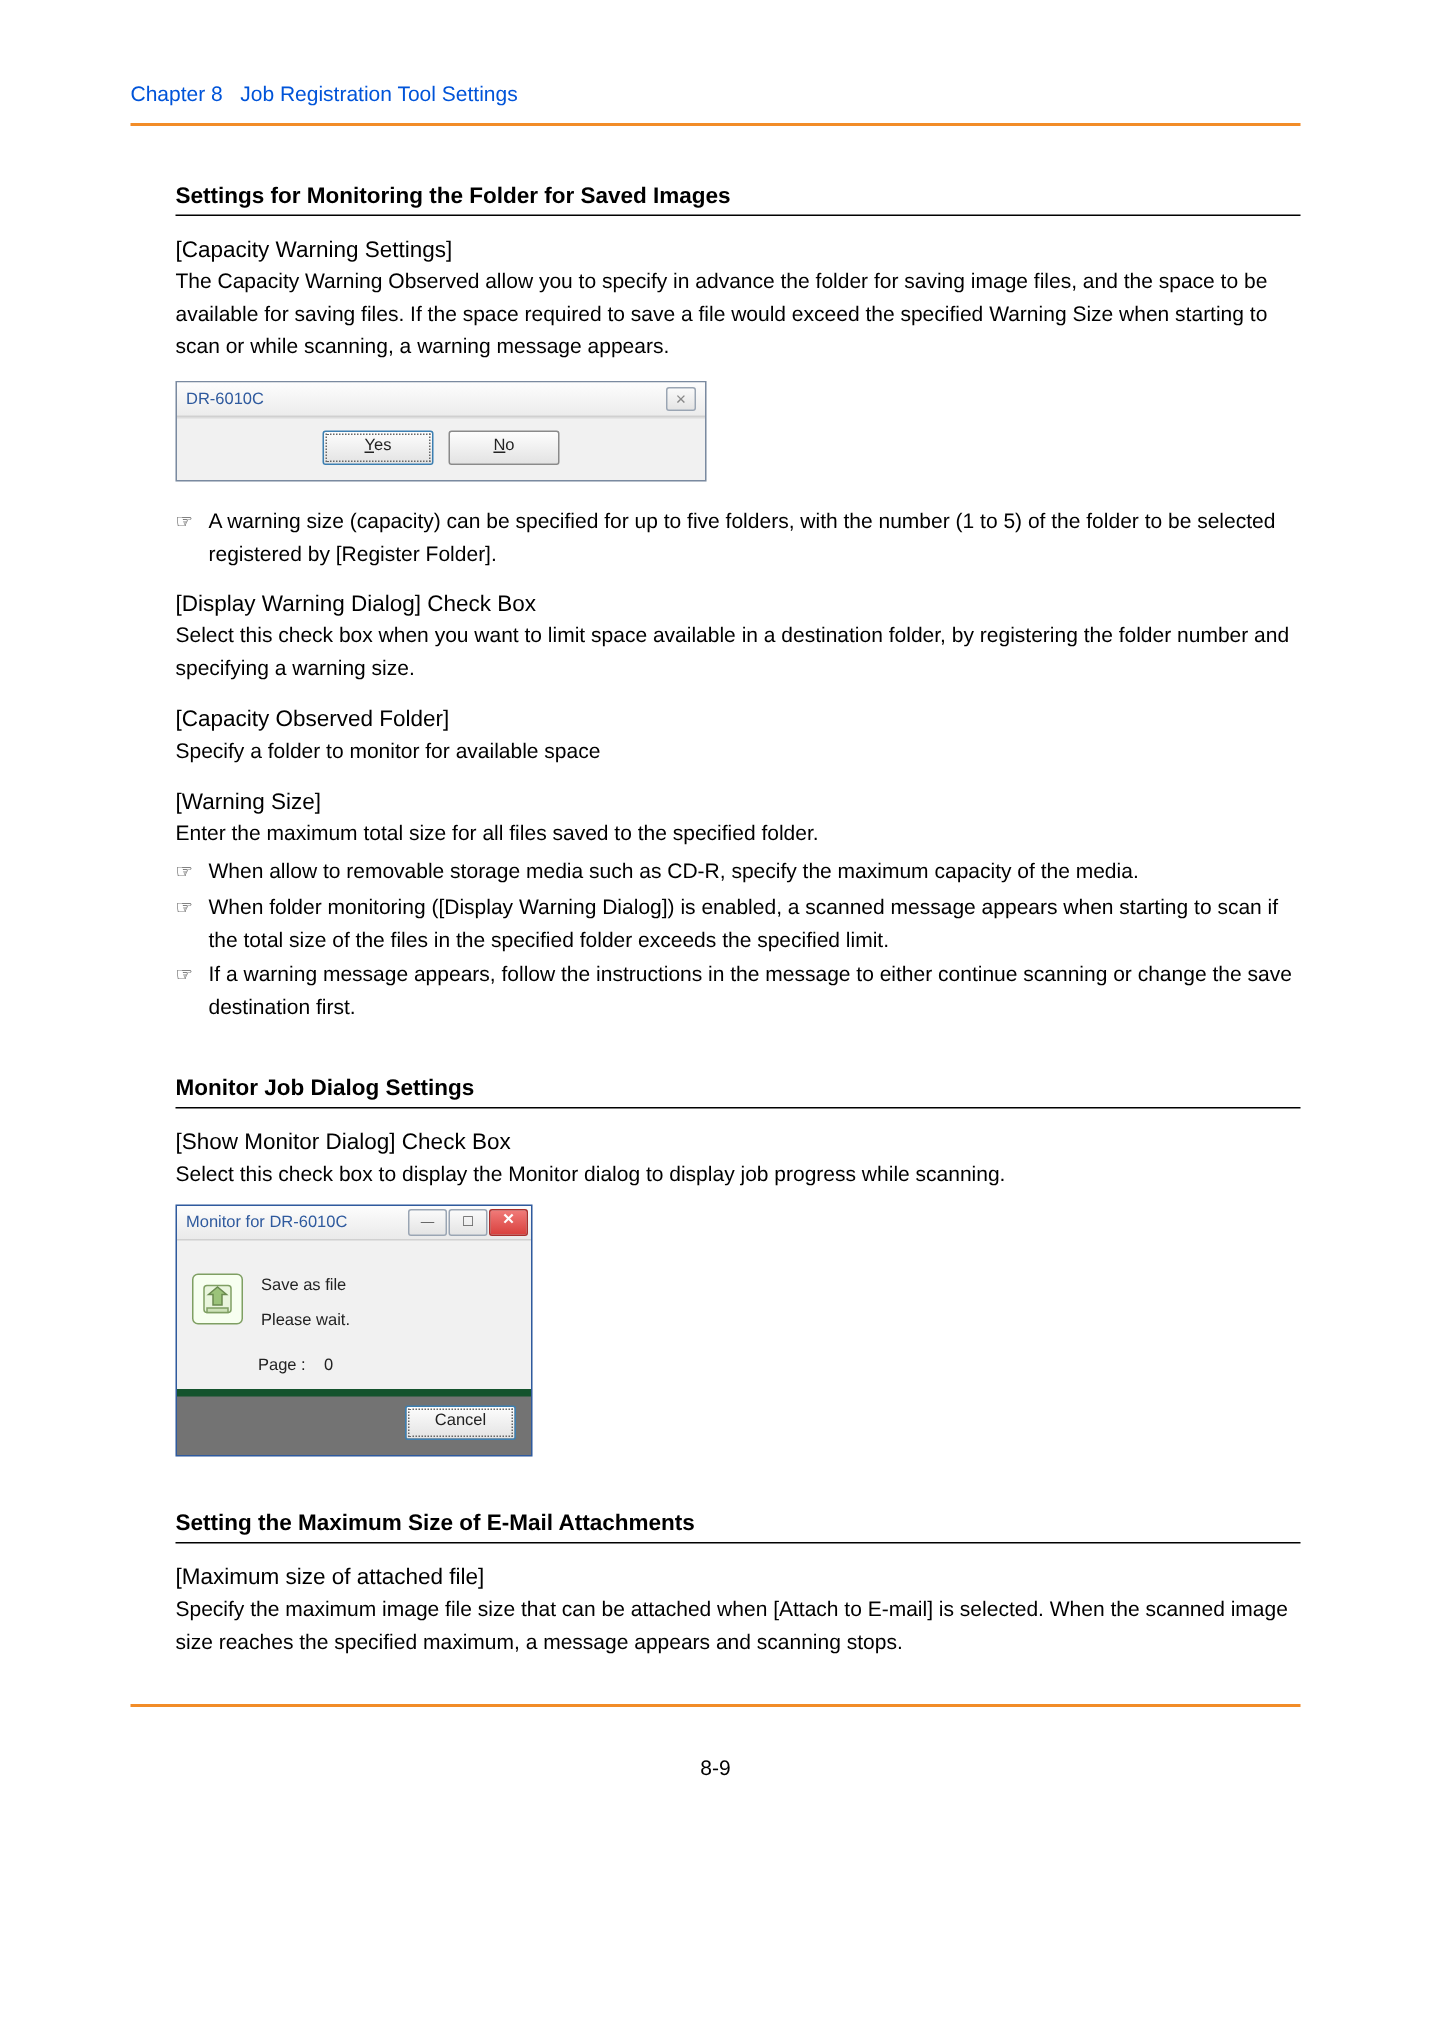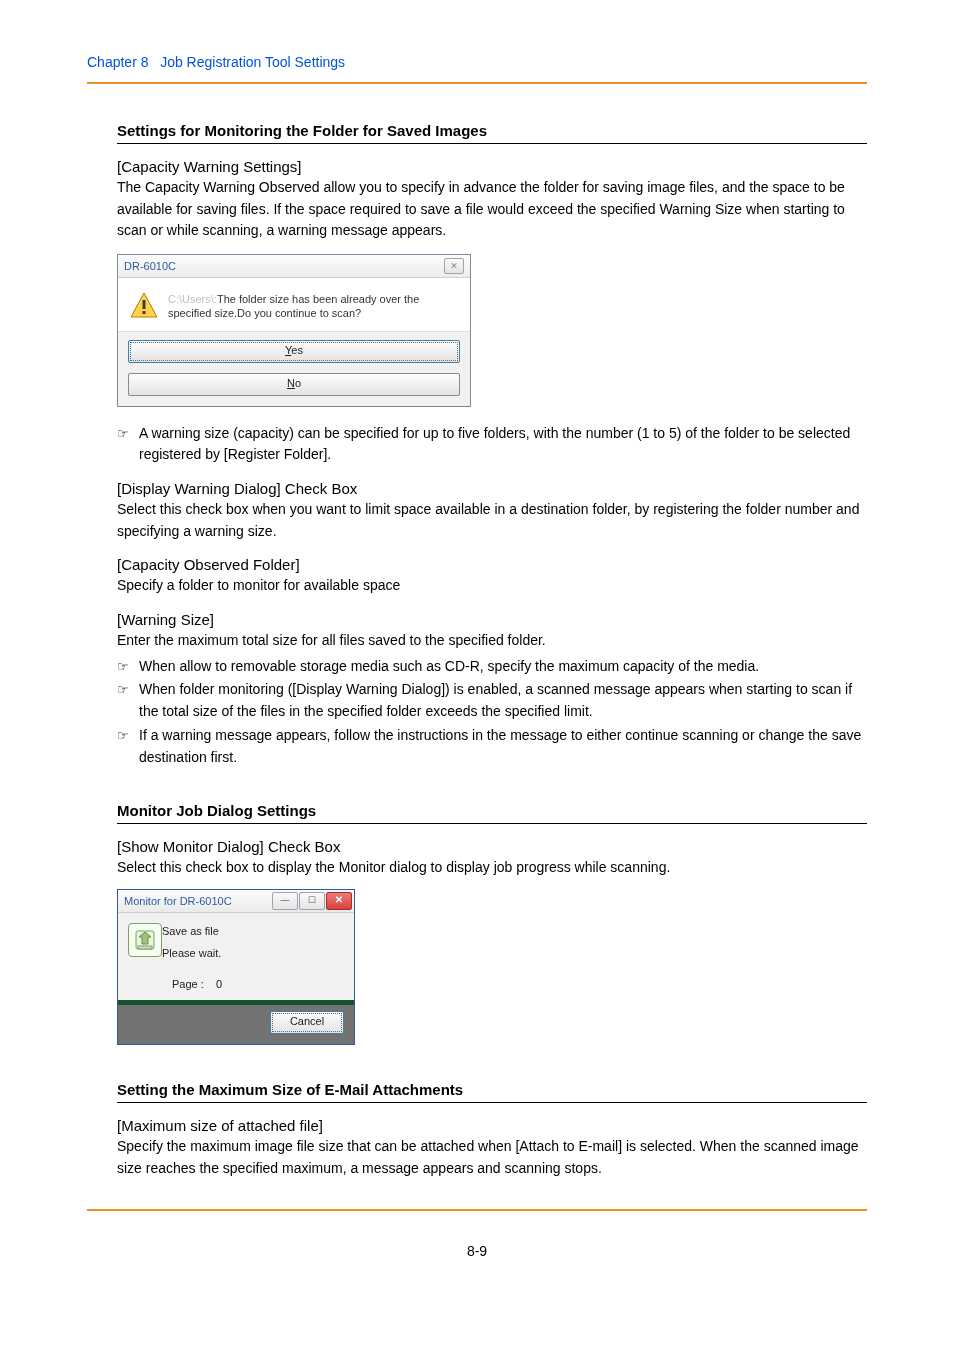--- a/index.html
+++ b/index.html
@@ -122,21 +122,20 @@
   .dlg1-msg .path {
     color: #bfbfbf;
   }
   .dlg1-footer {
     display: flex;
     justify-content: center;
     gap: 10px;
     padding: 8px 10px 10px 10px;
     background: #f1f1f1;
     border-top: 1px solid #dcdcdc;
-    flex-direction: column;
   }
   .win-btn {
     min-width: 72px;
     height: 21px;
     border: 1px solid #8a8a8a;
     border-radius: 2px;
     background: linear-gradient(#fdfdfd,#e3e3e3);
     font-size: 11px;
     text-align: center;
     line-height: 19px;
@@ -184,23 +183,23 @@
     color: #555;
   }
   .tbtn.close {
     background: linear-gradient(#f07a78,#d9413e);
     border-color: #a82e2c;
     color: #fff;
     font-weight: bold;
     font-size: 10px;
   }
   .dlg2-body {
-    padding: 10px 12px 10px 10px;
-    display: flex;
-    gap: 0;
+    padding: 22px 12px 10px 10px;
+    display: flex;
+    gap: 12px;
     border-top: 1px solid #d0d0d0;
   }
   .dlg2-icon {
     width: 32px;
     height: 32px;
     border: 1px solid #7f9f63;
     border-radius: 4px;
     background: #f7fff0;
     display: flex;
     align-items: center;
@@ -241,32 +240,20 @@
 
     <div class="section-title">Settings for Monitoring the Folder for Saved Images</div>
 
     <div class="sub-heading">[Capacity Warning Settings]</div>
     <p class="para">The Capacity Warning Observed allow you to specify in advance the folder for saving image files, and the space to be available for saving files. If the space required to save a file would exceed the specified Warning Size when starting to scan or while scanning, a warning message appears.</p>
 
     <div class="dlg1">
       <div class="dlg1-title">
         <span>DR-6010C</span>
         <div class="dlg1-x">✕</div>
-      </div>
-      <div class="dlg1-body">
-        <div class="dlg1-icon">
-          <svg width="28" height="26" viewBox="0 0 28 26">
-            <polygon points="14,1 27,25 1,25" fill="#ffd24a" stroke="#a87d12" stroke-width="1"></polygon>
-            <rect x="12.5" y="8" width="3" height="9" fill="#3a3a3a"></rect>
-            <rect x="12.5" y="19" width="3" height="3" fill="#3a3a3a"></rect>
-          </svg>
-        </div>
-        <div class="dlg1-msg">
-          <span class="path">C:\Users\:</span><span>The folder size has been already over the specified size.Do you continue to scan?</span>
-        </div>
       </div>
       <div class="dlg1-footer">
         <div class="win-btn default"><span></span><span class="underline-key">Y</span><span>es</span></div>
         <div class="win-btn"><span></span><span class="underline-key">N</span><span>o</span></div>
       </div>
     </div>
 
     <div class="hand-list">
       <div class="hand-item">
         <span class="hand-icon">☞</span>

